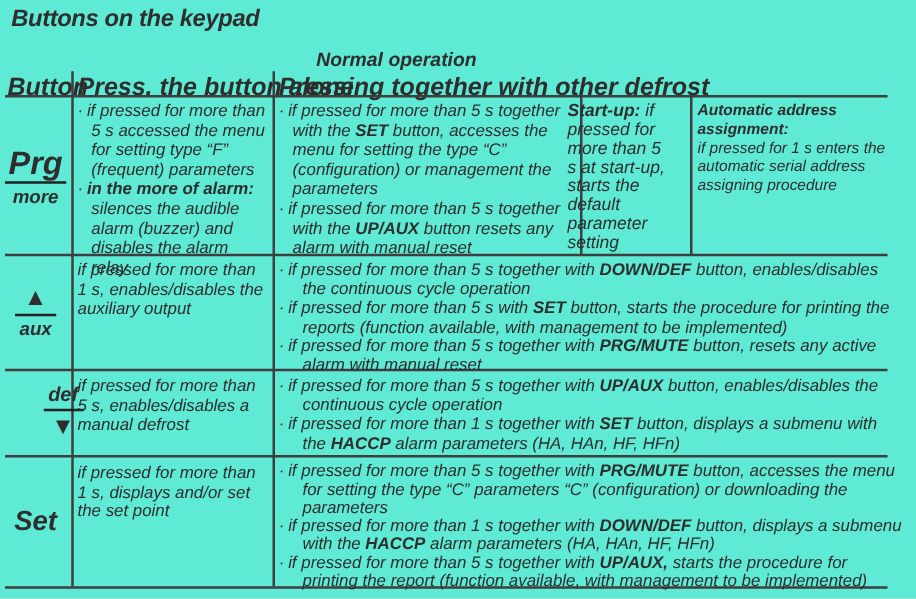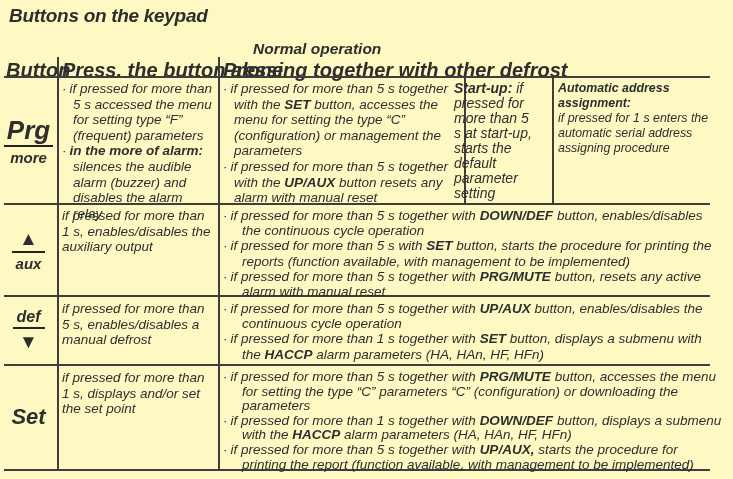--- a/index.html
+++ b/index.html
@@ -1,18 +1,18 @@
 <!DOCTYPE html>
 <html lang="en"><head>
 <meta charset="utf-8">
 <style>
   html,body{margin:0;padding:0;background:#e8e8e6;}
   .page{
     position:relative; width:733px; height:479px; overflow:hidden;
-    background:#fef9c3; color:#2e2e2e;
+    background:#5eead4; color:#2e2e2e;
     font-family:"Liberation Sans",sans-serif; font-style:italic;
   }
   .title{position:absolute; left:9px; top:5px; font-size:19px; font-weight:700; letter-spacing:-0.3px;}
   .subtitle{position:absolute; left:233px; top:40px; font-size:15.5px; font-weight:700;margin-left:20px;}
   .colhead{position:absolute; top:59px; font-size:20px; font-weight:700; white-space:nowrap;}
   #head-button{left:6px;}
   #head-alone{left:62px;}
   #head-together{left:223px;}
 
   .hline{position:absolute; left:4px; width:706px; height:2px; background:#3e3e3e;}
@@ -39,21 +39,21 @@
   #c-r2-alone{left:62px; top:208px; width:152px;}
   #c-r2-together{left:223px; top:208px; width:500px; line-height:15.2px;}
   #c-r3-alone{left:62px; top:301px; width:152px;}
   #c-r3-together{left:223px; top:301px; width:500px; line-height:15.2px;}
   #c-r4-alone{left:62px; top:370px; width:152px;}
   #c-r4-together{left:223px; top:370px; width:502px; line-height:14.6px;}
 
   .btncell{position:absolute; left:0; width:57px; display:flex; flex-direction:column; align-items:center; justify-content:center; text-align:center;border-radius:10px;}
   #bc-1{top:78px; height:125px;}
   #bc-2{top:204px; height:91px;}
-  #bc-3{top:296px; height:68px;}
+  #bc-3{top:296px; height:68px;padding-left:22px;}
   #bc-4{top:365px; height:104px;}
   .btn-big{font-size:26px; font-weight:700; line-height:1; padding:0 3px 2px 3px; border-bottom:2.5px solid #222;}
   .btn-sub{font-size:15px; font-weight:700; margin-top:3px; line-height:1;}
   .btn-def{font-size:16px; font-weight:700; line-height:1; padding:0 4px 2px 4px; border-bottom:2.5px solid #222;}
   .tri-up{font-size:19px; line-height:1; font-style:normal; padding:0 7px 3px 7px; border-bottom:2.5px solid #222;}
   .tri-down{font-size:19px; line-height:1; font-style:normal; margin-top:3px;}
   .btn-set{font-size:22px; font-weight:700; line-height:1;}
 </style>
 </head>
 <body>

